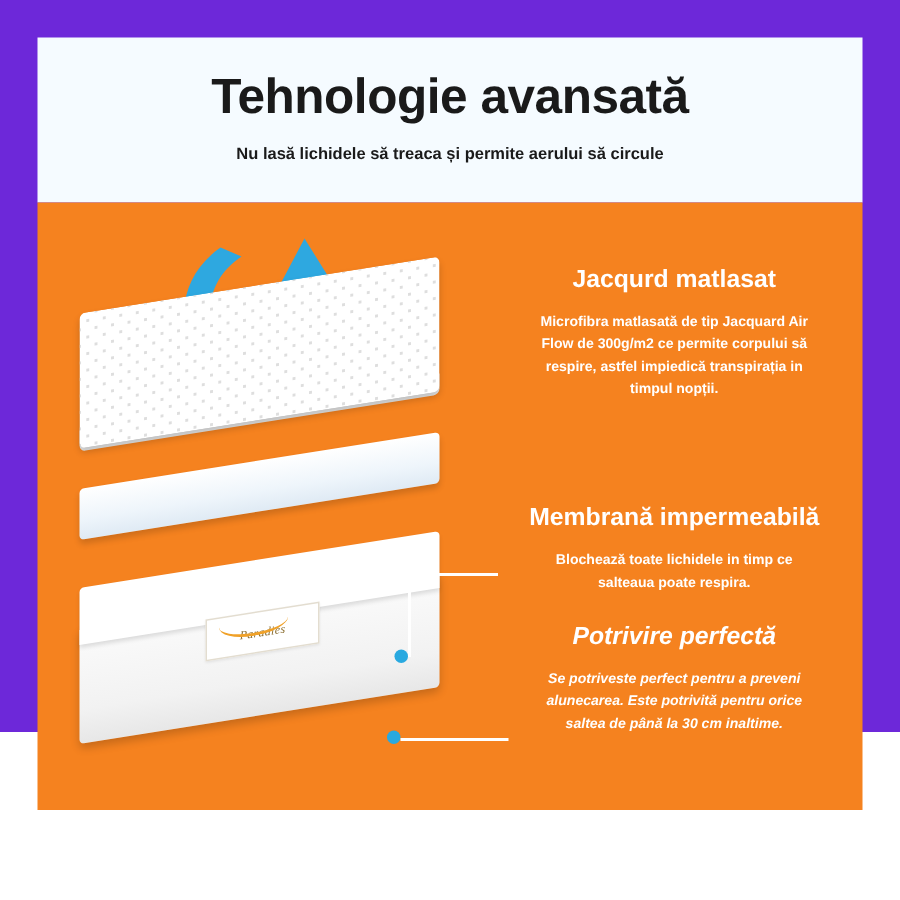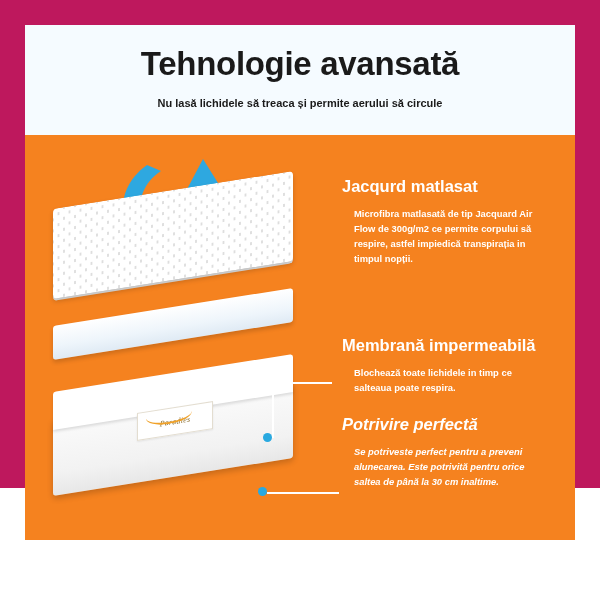--- a/index.html
+++ b/index.html
@@ -10,21 +10,21 @@
   body {
     width: 600px;
     height: 600px;
     font-family: "Liberation Sans", sans-serif;
     overflow: hidden;
   }
   .canvas {
     position: relative;
     width: 600px;
     height: 488px;
-    background: #be185d;
+    background: #6d28d9;
     box-sizing: border-box;
   }
 
   
   .header {
     position: absolute;
     left: 25px;
     top: 25px;
     width: 550px;
     height: 110px;
@@ -203,20 +203,21 @@
     position: absolute;
     left: 295px;
     top: 0;
     width: 255px;
     height: 405px;
   }
   .block {
     position: absolute;
     left: 22px;
     width: 215px;
+    text-align: center;
   }
   .block.b1 { top: 42px; }
   .block.b2 { top: 201px; }
   .block.b3 { top: 280px; font-style: italic; }
 
   .block h3 {
     margin: 0 0 8px 0;
     font-size: 16.5px;
     font-weight: bold;
     color: #ffffff;

